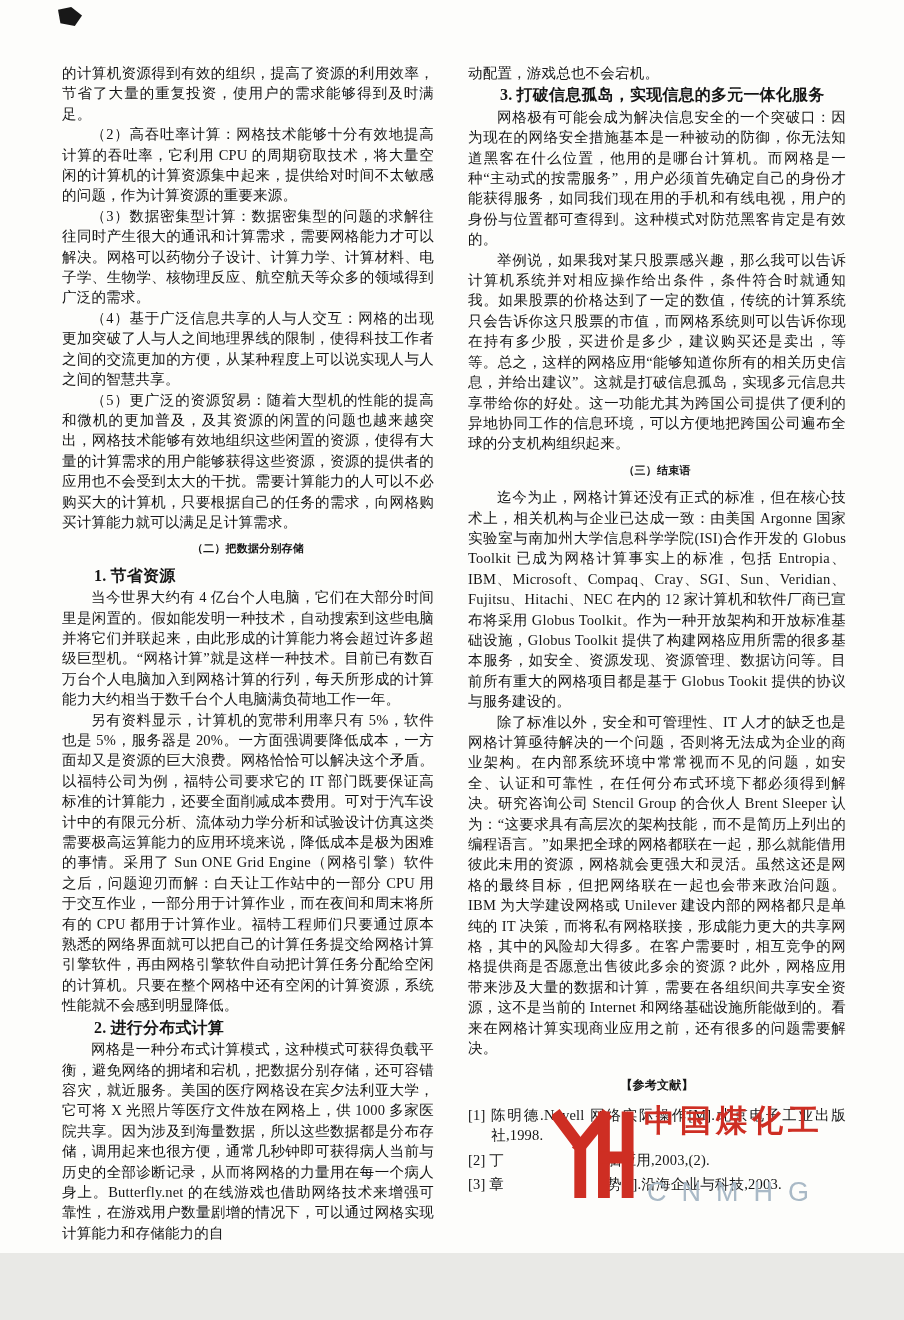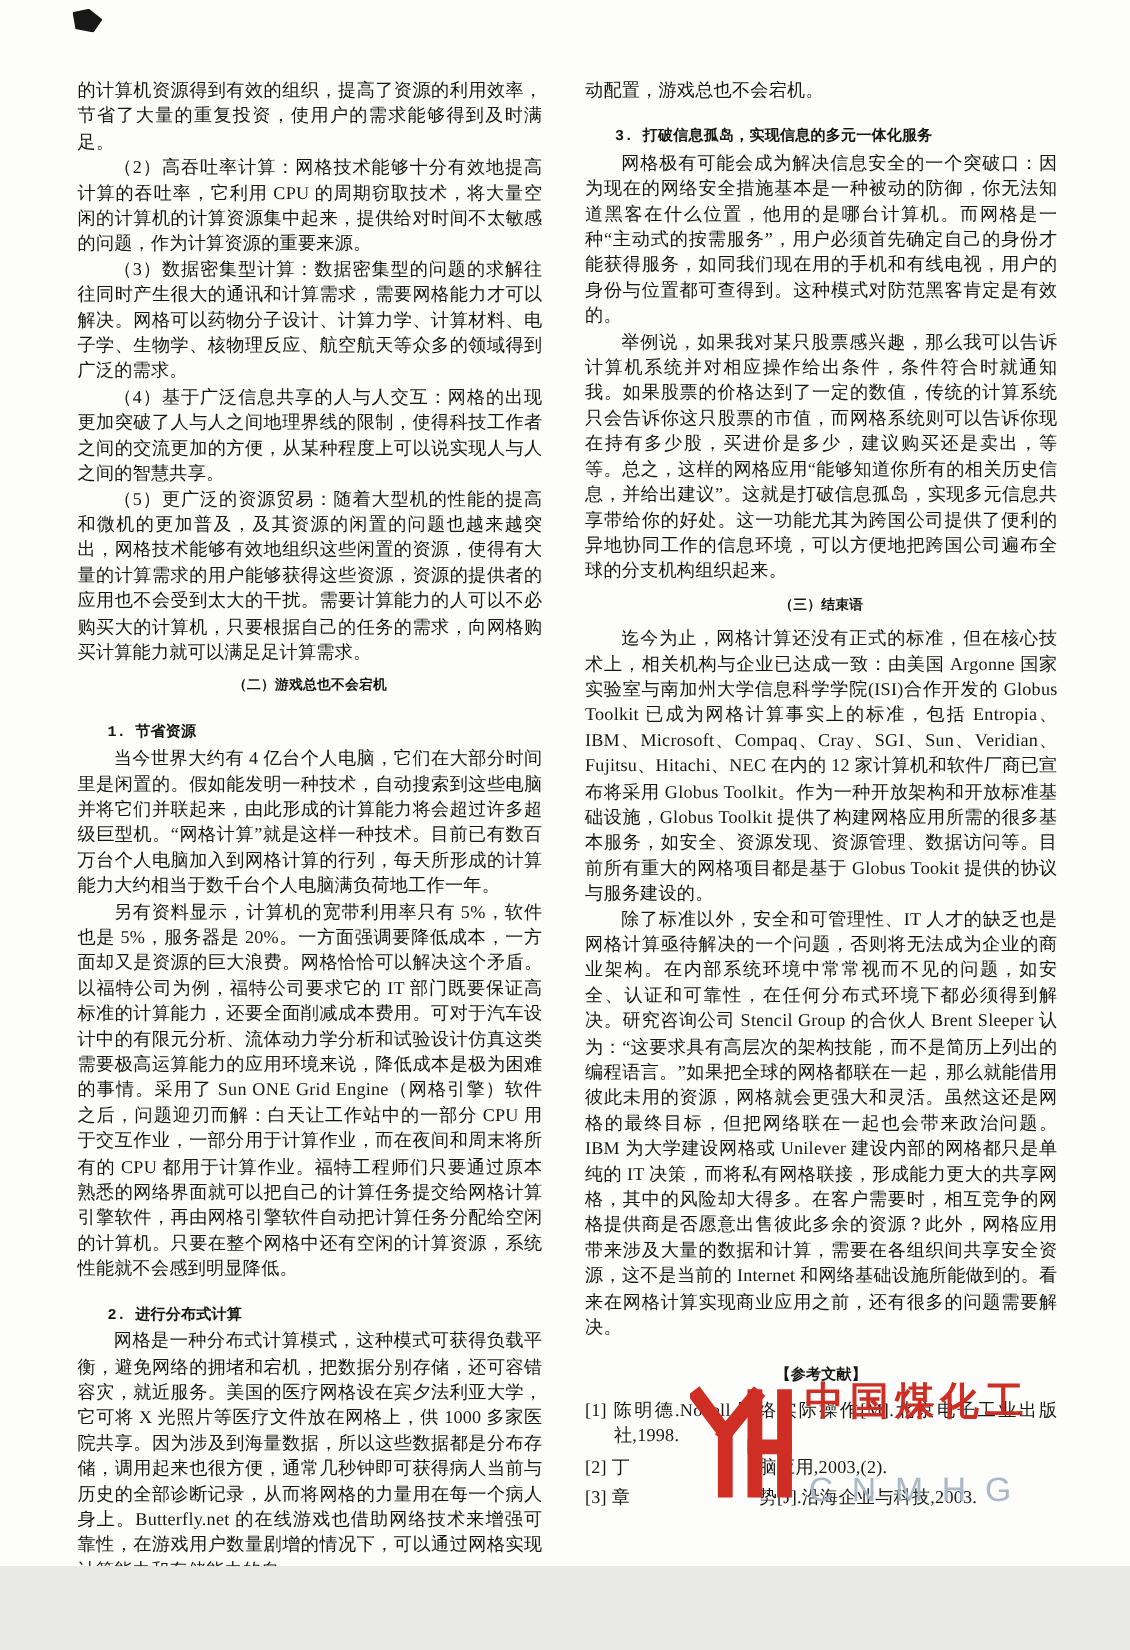--- a/index.html
+++ b/index.html
@@ -33,23 +33,23 @@
   p.cont { text-indent:0; }
   p.body { text-indent:2em; }
   p.heading {
     text-indent:0; text-align:center;
     font-weight:bold; font-size:11px;
     font-family:Liberation Mono, monospace;
     margin:7px 0 6px 0;
   }
   p.subheading {
     text-indent:2em; font-weight:bold;
-    font-family:Liberation Mono, monospace;
-    font-size:12px;
-    margin:16px 0 1px 0;
+    font-family:Liberation Serif, serif;
+    font-size:16px;
+    margin:2px 0 1px 0;
   }
   p.refhead {
     text-indent:0; text-align:center; font-weight:bold;
     font-family:"Liberation Sans","DejaVu Sans",sans-serif;
     font-size:12px;
     margin:16px 0 10px 0;
   }
   p.ref {
     text-indent:-1.6em; padding-left:1.6em;
     margin:0 0 4px 0;
@@ -90,21 +90,21 @@
 <div class="page">
 
   <div class="scan-blob"></div>
 
   <div class="col" id="col-left">
       <p class="blk cont">的计算机资源得到有效的组织，提高了资源的利用效率，节省了大量的重复投资，使用户的需求能够得到及时满足。</p>
       <p class="blk body">（2）高吞吐率计算：网格技术能够十分有效地提高计算的吞吐率，它利用 CPU 的周期窃取技术，将大量空闲的计算机的计算资源集中起来，提供给对时间不太敏感的问题，作为计算资源的重要来源。</p>
       <p class="blk body">（3）数据密集型计算：数据密集型的问题的求解往往同时产生很大的通讯和计算需求，需要网格能力才可以解决。网格可以药物分子设计、计算力学、计算材料、电子学、生物学、核物理反应、航空航天等众多的领域得到广泛的需求。</p>
       <p class="blk body">（4）基于广泛信息共享的人与人交互：网格的出现更加突破了人与人之间地理界线的限制，使得科技工作者之间的交流更加的方便，从某种程度上可以说实现人与人之间的智慧共享。</p>
       <p class="blk body">（5）更广泛的资源贸易：随着大型机的性能的提高和微机的更加普及，及其资源的闲置的问题也越来越突出，网格技术能够有效地组织这些闲置的资源，使得有大量的计算需求的用户能够获得这些资源，资源的提供者的应用也不会受到太大的干扰。需要计算能力的人可以不必购买大的计算机，只要根据自己的任务的需求，向网格购买计算能力就可以满足足计算需求。</p>
-      <p class="blk heading">（二）游戏总也不会宕机</p>
+      <p class="blk heading">（二）把数据分别存储</p>
       <p class="blk subheading">1. 节省资源</p>
       <p class="blk body">当今世界大约有 4 亿台个人电脑，它们在大部分时间里是闲置的。假如能发明一种技术，自动搜索到这些电脑并将它们并联起来，由此形成的计算能力将会超过许多超级巨型机。“网格计算”就是这样一种技术。目前已有数百万台个人电脑加入到网格计算的行列，每天所形成的计算能力大约相当于数千台个人电脑满负荷地工作一年。</p>
       <p class="blk body">另有资料显示，计算机的宽带利用率只有 5%，软件也是 5%，服务器是 20%。一方面强调要降低成本，一方面却又是资源的巨大浪费。网格恰恰可以解决这个矛盾。以福特公司为例，福特公司要求它的 IT 部门既要保证高标准的计算能力，还要全面削减成本费用。可对于汽车设计中的有限元分析、流体动力学分析和试验设计仿真这类需要极高运算能力的应用环境来说，降低成本是极为困难的事情。采用了 Sun ONE Grid Engine（网格引擎）软件之后，问题迎刃而解：白天让工作站中的一部分 CPU 用于交互作业，一部分用于计算作业，而在夜间和周末将所有的 CPU 都用于计算作业。福特工程师们只要通过原本熟悉的网络界面就可以把自己的计算任务提交给网格计算引擎软件，再由网格引擎软件自动把计算任务分配给空闲的计算机。只要在整个网格中还有空闲的计算资源，系统性能就不会感到明显降低。</p>
       <p class="blk subheading">2. 进行分布式计算</p>
       <p class="blk body">网格是一种分布式计算模式，这种模式可获得负载平衡，避免网络的拥堵和宕机，把数据分别存储，还可容错容灾，就近服务。美国的医疗网格设在宾夕法利亚大学，它可将 X 光照片等医疗文件放在网格上，供 1000 多家医院共享。因为涉及到海量数据，所以这些数据都是分布存储，调用起来也很方便，通常几秒钟即可获得病人当前与历史的全部诊断记录，从而将网格的力量用在每一个病人身上。Butterfly.net 的在线游戏也借助网络技术来增强可靠性，在游戏用户数量剧增的情况下，可以通过网格实现计算能力和存储能力的自</p>
     </div>
   <div class="col" id="col-right">
       <p class="blk cont">动配置，游戏总也不会宕机。</p>
       <p class="blk subheading">3. 打破信息孤岛，实现信息的多元一体化服务</p>
       <p class="blk body">网格极有可能会成为解决信息安全的一个突破口：因为现在的网络安全措施基本是一种被动的防御，你无法知道黑客在什么位置，他用的是哪台计算机。而网格是一种“主动式的按需服务”，用户必须首先确定自己的身份才能获得服务，如同我们现在用的手机和有线电视，用户的身份与位置都可查得到。这种模式对防范黑客肯定是有效的。</p>

